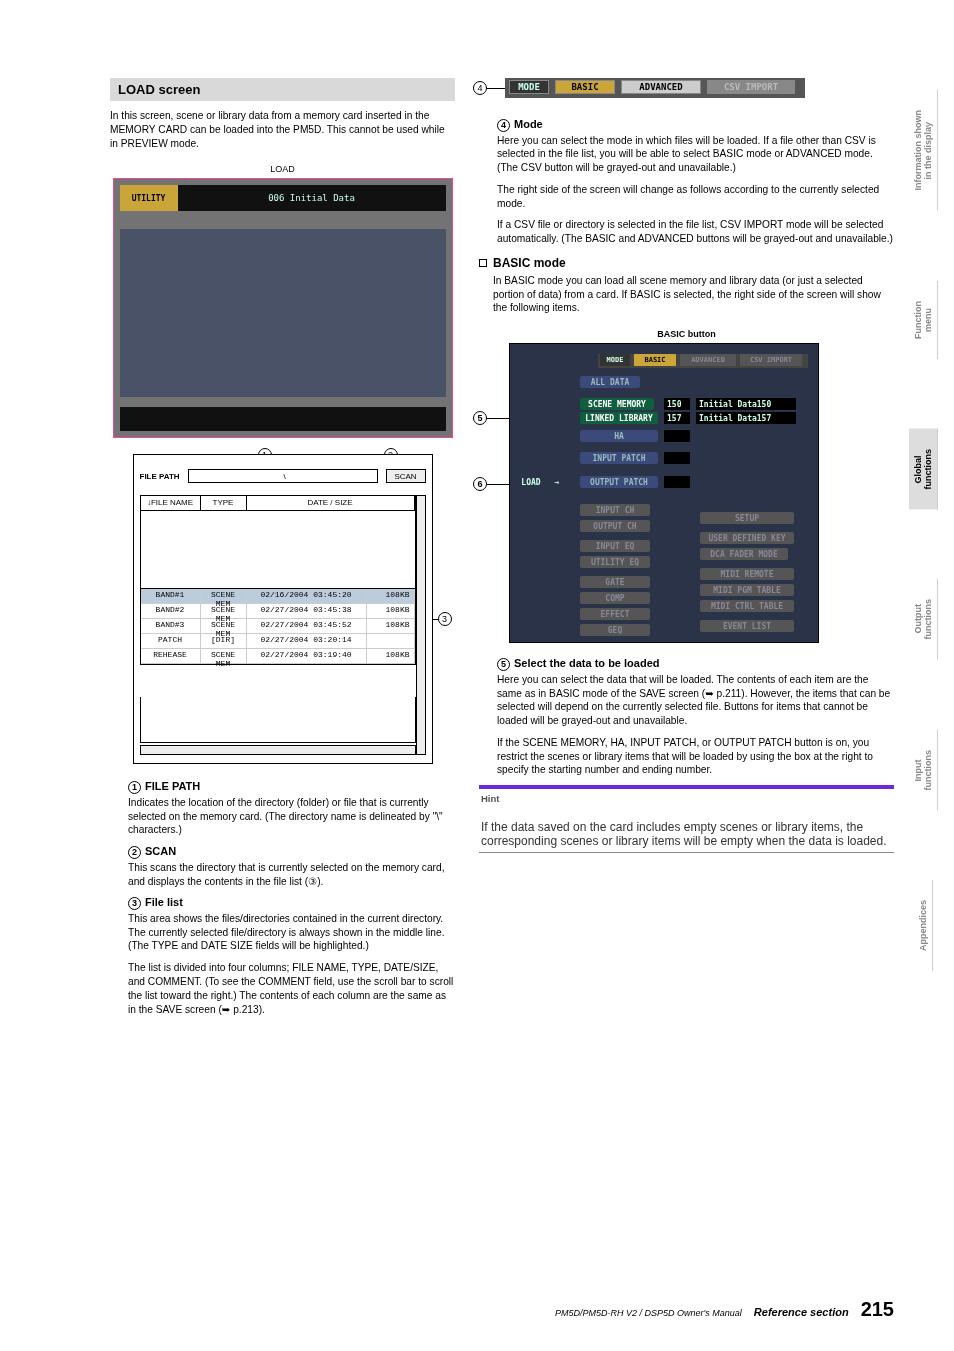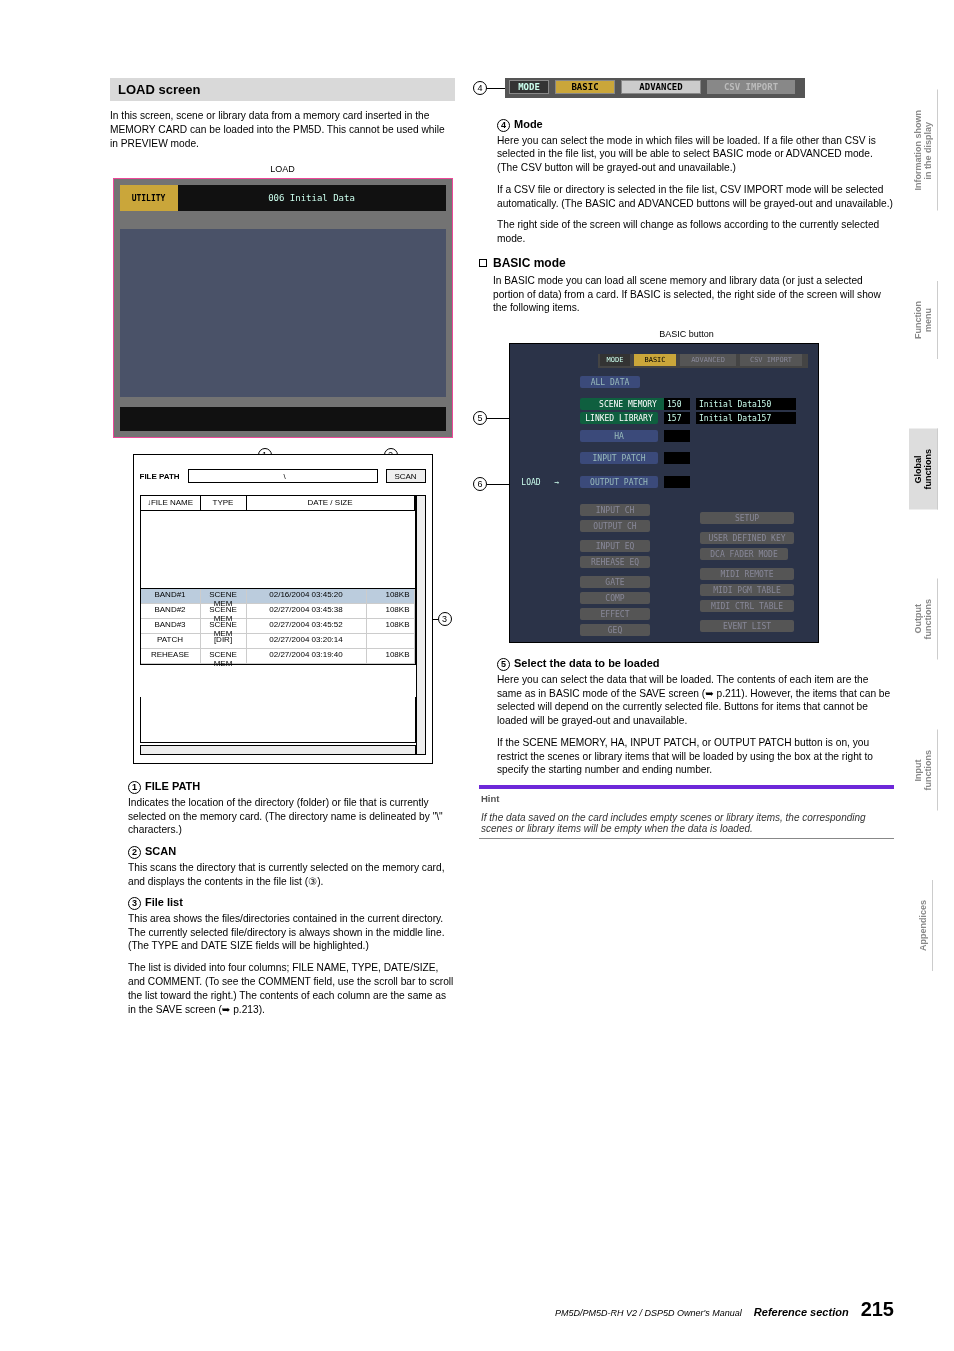--- a/index.html
+++ b/index.html
@@ -69,21 +69,21 @@
   }
   .listing .header-row span { border-right:1px solid #000; padding:2px 4px; }
   .listing .hr-name{width:60px;} .listing .hr-type{width:46px;} .listing .hr-ds{flex:1;}
   .listing .blankarea {
     position:absolute; top:56px; left:6px; right:16px; height:78px;
     border:1px solid #000; border-top:none;
   }
   .listing .rows {
     position:absolute; top:134px; left:6px; right:16px;
     border:1px solid #000; border-top:none;
-    font-family: Liberation Sans, sans-serif; font-size:8px;
+    font-family: Liberation Mono, monospace; font-size:8px;
   }
   .listing .row { display:flex; border-bottom:1px solid #ccc; height:15px; }
   .listing .row.hl { background:#bcd; }
   .listing .row span { padding:1px 4px; border-right:1px solid #ccc; }
   .listing .c-name{width:60px;} .listing .c-type{width:46px;} .listing .c-dt{width:120px;} .listing .c-size{flex:1; text-align:right;}
   .listing .blankarea2 {
     position:absolute; bottom:20px; left:6px; right:16px; height:46px;
     border:1px solid #000; border-top:none;
   }
   .listing .scrollbar {
@@ -130,21 +130,21 @@
   .sub-heading-box .sq {
     width: 8px; height: 8px; border:1px solid #000;
   }
   .hint-box {
     border-top: 4px solid #6d28d9;
     border-bottom: 1px solid #888;
     margin-top: 8px;
     padding: 4px 2px;
   }
   .hint-label { font-size: 9.5px; font-weight: bold; color:#555; }
-  .hint-text { font-size: 10px; font-style: italic; color:#333; margin-top:8px;}
+  .hint-text { font-size: 12px; color:#333; margin-top:16px;}
   .right-tabs {
     position: absolute;
     top: 90px; right: 6px;
     width: 50px;
     display: flex; flex-direction: column; gap: 70px;
     align-items: center;
   }
   .right-tab {
     writing-mode: vertical-rl;
     transform: rotate(180deg);
@@ -352,31 +352,31 @@
         <span class="cell" style="left:116px; width:80px; background:#ccc; color:#000;">ADVANCED</span>
         <span class="cell" style="left:202px; width:88px; background:#888; color:#bbb;">CSV IMPORT</span>
       </div>
     </div>
 
     <div class="item-block">
       <div class="item-heading">
         <span class="circled-num">4</span><span>Mode</span>
       </div>
       <p class="body-para">Here you can select the mode in which files will be loaded. If a file other than CSV is selected in the file list, you will be able to select BASIC mode or ADVANCED mode. (The CSV button will be grayed-out and unavailable.)</p>
+      <p class="body-para">The right side of the screen will change as follows according to the currently selected mode.</p>
       <p class="body-para">If a CSV file or directory is selected in the file list, CSV IMPORT mode will be selected automatically. (The BASIC and ADVANCED buttons will be grayed-out and unavailable.)</p>
-      <p class="body-para">The right side of the screen will change as follows according to the currently selected mode.</p>
     </div>
 
     <div class="sub-heading-box">
       <span class="sq"></span>
       <span>BASIC mode</span>
     </div>
     <p class="body-para" style="padding-left:14px;">In BASIC mode you can load all scene memory and library data (or just a selected portion of data) from a card. If BASIC is selected, the right side of the screen will show the following items.</p>
 
-    <div class="figure-box" style="position:relative;">
+    <div class="figure-box" style="position:relative;font-weight:bold;">
       <div class="fig-basic-caption">BASIC button</div>
 
       <div class="callout-marker" style="top:82px; left:-6px;">
           <span>5</span>
         </div>
       <div class="callout-line" style="top:89px; left:8px; width:34px; height:1px;"></div>
       <div class="callout-marker" style="top:148px; left:-6px;">
           <span>6</span>
         </div>
       <div class="callout-line" style="top:155px; left:8px; width:24px; height:1px;"></div>
@@ -384,21 +384,21 @@
       <div class="fig-basic" style="margin-left:30px;">
         <div class="modebar2">
           <span class="cell" style="position:absolute;left:2px;top:0;width:30px;height:12px;background:#333;color:#cfe;font-size:7px;font-family:monospace;display:flex;align-items:center;justify-content:center;">MODE</span>
           <span class="cell" style="position:absolute;left:36px;top:0;width:42px;height:12px;background:#caa63a;color:#000;font-size:7px;font-family:monospace;display:flex;align-items:center;justify-content:center;">BASIC</span>
           <span class="cell" style="position:absolute;left:82px;top:0;width:56px;height:12px;background:#555;color:#889;font-size:7px;font-family:monospace;display:flex;align-items:center;justify-content:center;">ADVANCED</span>
           <span class="cell" style="position:absolute;left:142px;top:0;width:62px;height:12px;background:#555;color:#889;font-size:7px;font-family:monospace;display:flex;align-items:center;justify-content:center;">CSV IMPORT</span>
         </div>
 
         <div class="pill blue" style="top:32px; left:70px; width:60px;">ALL DATA</div>
 
-        <div class="pill" style="top:54px; left:70px; width:96px;">SCENE MEMORY</div>
+        <div class="pill" style="top:54px; left:70px; width:74px;">SCENE MEMORY</div>
         <div class="field" style="top:54px; left:154px; width:26px;">150</div>
         <div class="field" style="top:54px; left:186px; width:100px;">Initial Data150</div>
 
         <div class="pill" style="top:68px; left:70px; width:78px;">LINKED LIBRARY</div>
         <div class="field" style="top:68px; left:154px; width:26px;">157</div>
         <div class="field" style="top:68px; left:186px; width:100px;">Initial Data157</div>
 
         <div class="pill blue" style="top:86px; left:70px; width:78px;">HA</div>
         <div class="field" style="top:86px; left:154px; width:26px;"></div>
 
@@ -406,21 +406,21 @@
         <div class="field" style="top:108px; left:154px; width:26px;"></div>
 
         <div class="pill label" style="top:132px; left:6px; width:30px; color:#cfe;">LOAD</div>
         <div class="pill label" style="top:132px; left:40px; width:14px; color:#cfe;">→</div>
         <div class="pill blue" style="top:132px; left:70px; width:78px;">OUTPUT PATCH</div>
         <div class="field" style="top:132px; left:154px; width:26px;"></div>
 
         <div class="pill grey" style="top:160px; left:70px; width:70px;">INPUT CH</div>
         <div class="pill grey" style="top:176px; left:70px; width:70px;">OUTPUT CH</div>
         <div class="pill grey" style="top:196px; left:70px; width:70px;">INPUT EQ</div>
-        <div class="pill grey" style="top:212px; left:70px; width:70px;">REHEASE EQ</div>
+        <div class="pill grey" style="top:212px; left:70px; width:70px;">UTILITY EQ</div>
         <div class="pill grey" style="top:232px; left:70px; width:70px;">GATE</div>
         <div class="pill grey" style="top:248px; left:70px; width:70px;">COMP</div>
         <div class="pill grey" style="top:264px; left:70px; width:70px;">EFFECT</div>
         <div class="pill grey" style="top:280px; left:70px; width:70px;">GEQ</div>
 
         <div class="pill grey" style="top:168px; left:190px; width:94px;">SETUP</div>
         <div class="pill grey" style="top:188px; left:190px; width:94px;">USER DEFINED KEY</div>
         <div class="pill grey" style="top:204px; left:190px; width:88px;">DCA FADER MODE</div>
         <div class="pill grey" style="top:224px; left:190px; width:94px;">MIDI REMOTE</div>
         <div class="pill grey" style="top:240px; left:190px; width:94px;text-align:right;">MIDI PGM TABLE</div>

